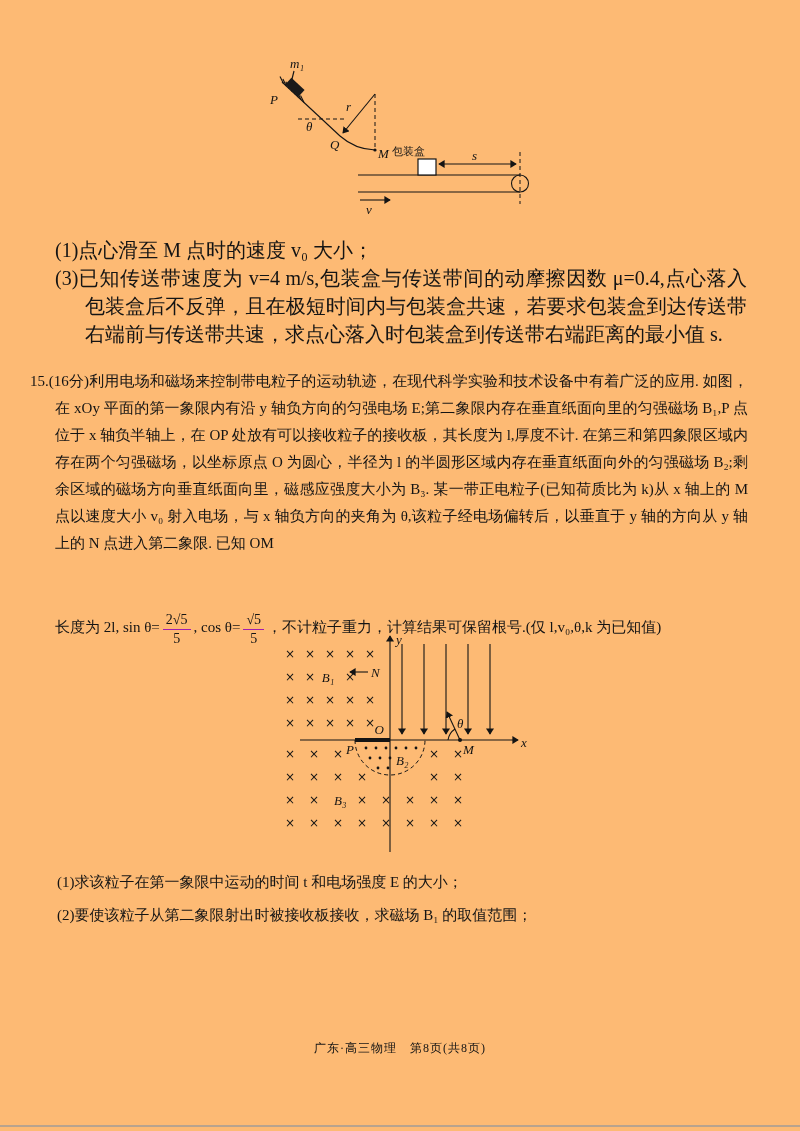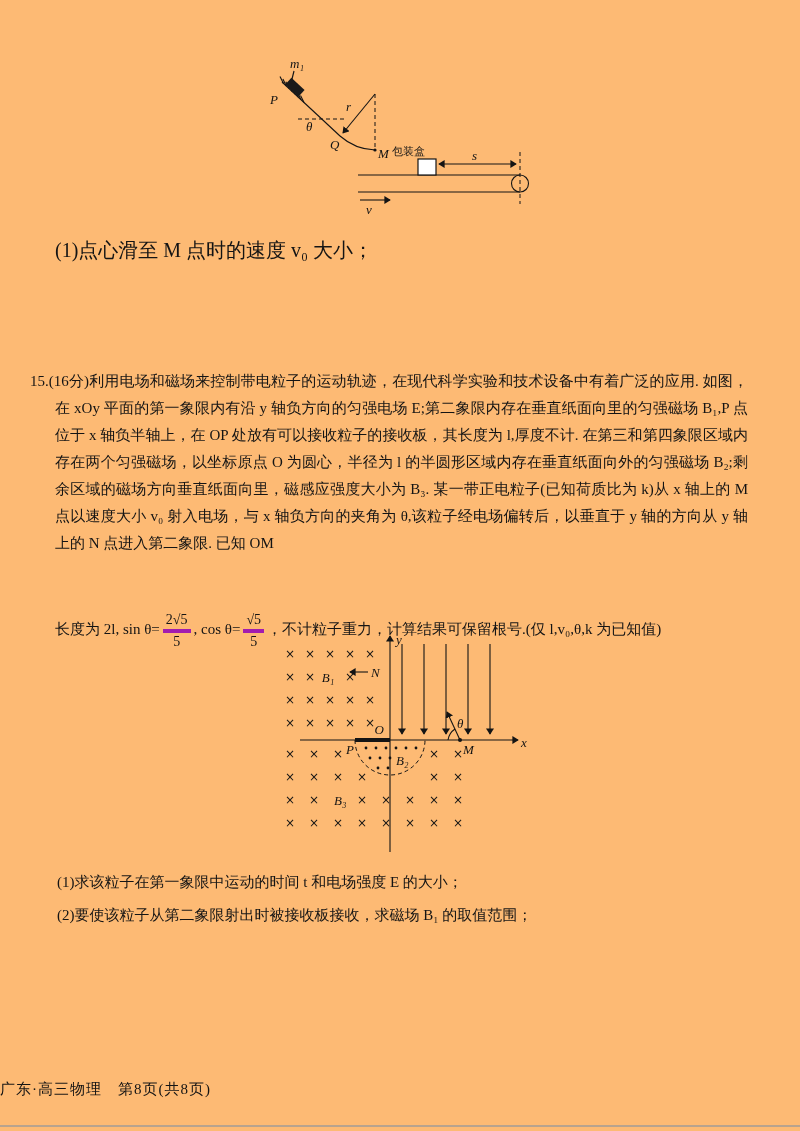--- a/index.html
+++ b/index.html
@@ -8,25 +8,25 @@
         font-family:"Liberation Serif","DejaVu Serif",serif;color:#141414;overflow:hidden}
   .q14{position:absolute;left:55px;top:236px;width:692px;font-size:20px;line-height:28px;text-align:justify}
   .q14 .item{padding-left:30px;text-indent:-30px}
   .q15p{position:absolute;left:30px;top:368px;width:718px;font-size:15px;line-height:27px;
         text-align:justify;padding-left:25px;text-indent:-25px}
   .mathline{position:absolute;left:55px;top:611px;width:693px;font-size:15px}
   .q15items{position:absolute;left:57px;top:868px;width:692px;font-size:15px;line-height:28px}
   .q15items .item{padding-left:30px;text-indent:-30px;margin-bottom:5px;text-align:justify}
   .frac{display:inline-flex;flex-direction:column;align-items:center;vertical-align:middle;
         line-height:1.25;font-size:14px;margin:0 3px;text-indent:0}
-  .fn{border-bottom:4px solid #a21caf;padding:0 3px}
+  .fn{border-bottom:1px solid #a21caf;padding:0 3px}
   .fd{padding:0 3px}
   .d1{position:absolute;left:258px;top:52px}
   .d2{position:absolute;left:250px;top:628px}
-  .footer{position:absolute;left:0;top:1080px;width:100%;font-size:15px;letter-spacing:1px}
+  .footer{position:absolute;left:0;top:1040px;width:100%;text-align:center;font-size:12px;letter-spacing:1px}
   .scan-edge{position:absolute;left:0;bottom:4px;width:100%;height:2px;background:#9a9a9a;opacity:.7}
   svg{display:block}
   svg text{font-family:"Liberation Serif","DejaVu Serif",serif;fill:#141414}
   .lbl{font-style:italic;font-size:13px}
   .cn{font-size:11px}
   .cross{font-size:12px;text-anchor:middle;dominant-baseline:central;
          font-family:"DejaVu Sans",sans-serif;font-style:normal}
   .dot{fill:#141414}
   .thin{stroke:#141414;stroke-width:1.1;fill:none}
   .dash{stroke:#141414;stroke-width:1;fill:none;stroke-dasharray:4 3}
@@ -83,20 +83,21 @@
       <text class="cn" x="134" y="103">包装盒</text>
       <line class="thin" x1="181" y1="112" x2="258" y2="112" stroke-width="0.9" marker-start="url(#ah1)" marker-end="url(#ah1)"></line>
       <text class="lbl" x="214" y="108">s</text>
       <line class="thin" x1="102" y1="148" x2="132" y2="148" stroke-width="1" marker-end="url(#ah1)"></line>
       <text class="lbl" x="108" y="162">v</text>
     </svg>
   </div>
 
   <div class="q14">
     <div class="item">(1)点心滑至 M 点时的速度 v₀ 大小；</div>
+    <div class="item">(3)已知传送带速度为 v=4 m/s,包装盒与传送带间的动摩擦因数 μ=0.4,点心落入包装盒后不反弹，且在极短时间内与包装盒共速，若要求包装盒到达传送带右端前与传送带共速，求点心落入时包装盒到传送带右端距离的最小值 s.</div>
   </div>
 
   <div class="q15p">
     <span>15.</span><span>(16分)</span><span>利用电场和磁场来控制带电粒子的运动轨迹，在现代科学实验和技术设备中有着广泛的应用. 如图，在 xOy 平面的第一象限内有沿 y 轴负方向的匀强电场 E;第二象限内存在垂直纸面向里的匀强磁场 B₁,P 点位于 x 轴负半轴上，在 OP 处放有可以接收粒子的接收板，其长度为 l,厚度不计. 在第三和第四象限区域内存在两个匀强磁场，以坐标原点 O 为圆心，半径为 l 的半圆形区域内存在垂直纸面向外的匀强磁场 B₂;剩余区域的磁场方向垂直纸面向里，磁感应强度大小为 B₃. 某一带正电粒子(已知荷质比为 k)从 x 轴上的 M 点以速度大小 v₀ 射入电场，与 x 轴负方向的夹角为 θ,该粒子经电场偏转后，以垂直于 y 轴的方向从 y 轴上的 N 点进入第二象限. 已知 OM</span>
   </div>
 
   <div class="mathline">
     <span>长度为 2l, sin θ=</span><span class="frac">
         <span class="fn">2√5</span>
         <span class="fd">5</span>

